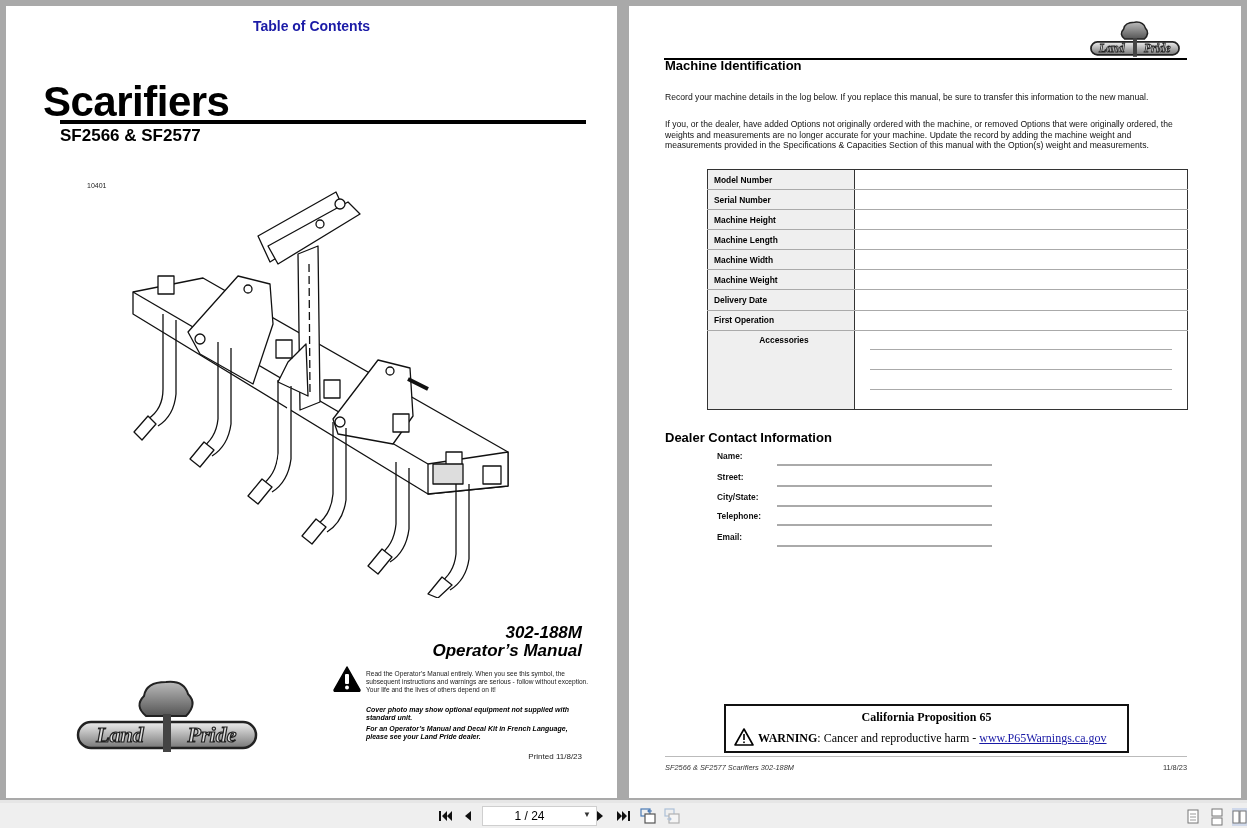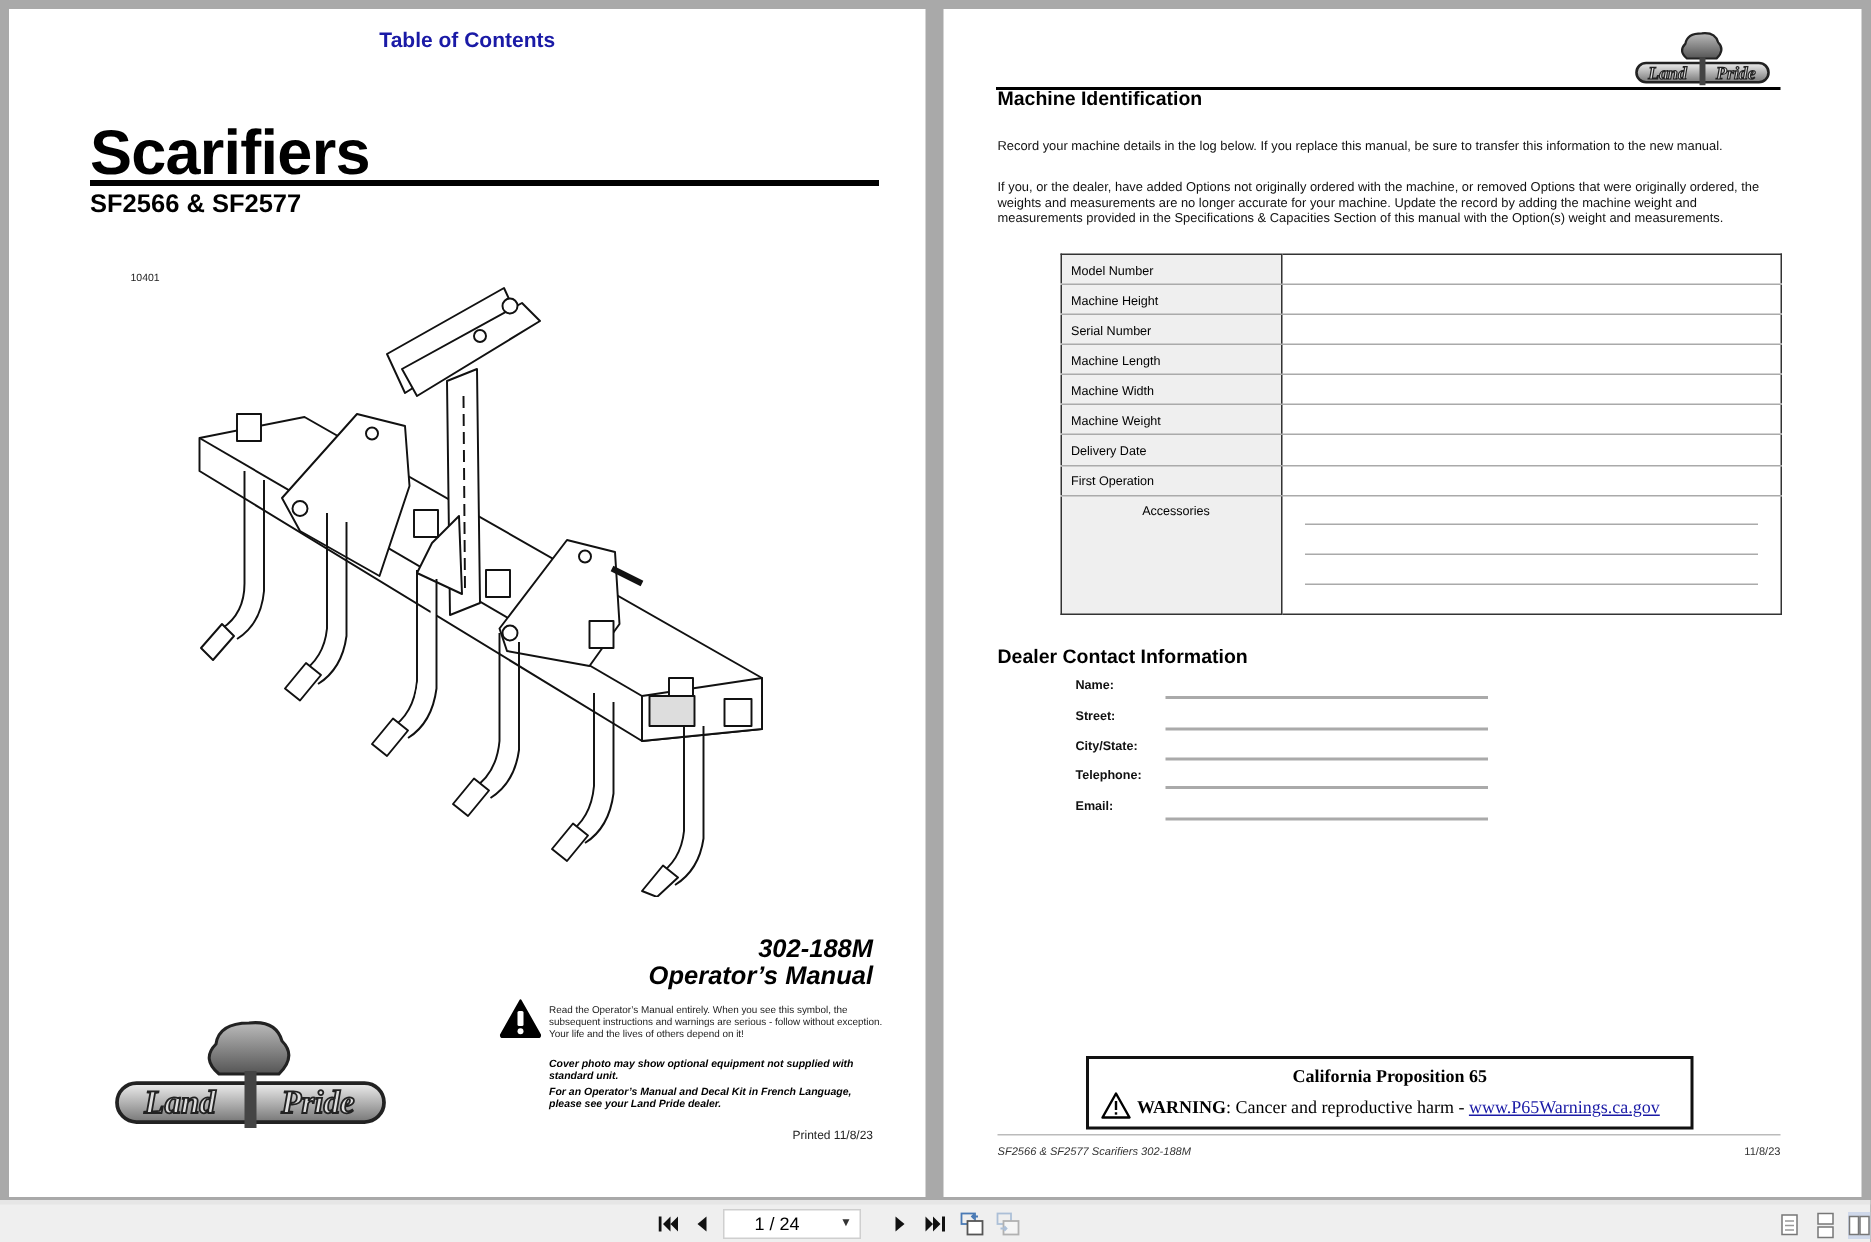--- a/index.html
+++ b/index.html
@@ -6,21 +6,21 @@
   html, body { width: 1247px; height: 828px; overflow: hidden; background: #a9a9a9; }
   body { position: relative; font-family: "Liberation Sans", sans-serif; color: #000; }
 
   .viewer { position: absolute; left: 0; top: 0; width: 1247px; height: 800px; background: #a9a9a9; }
   .page { position: absolute; top: 6px; background: #fff; height: 792px; }
   .page-left { left: 6px; width: 611px; }
   .page-right { left: 629px; width: 612px; }
 
   
   .toc-link { position: absolute; left: 0; right: 0; top: 12px; text-align: center; font-size: 14px; font-weight: bold; color: #1a1aa6; cursor: pointer; }
-  .cover-title { position: absolute; left: 54px; top: 72px; font-size: 42px; font-weight: bold; letter-spacing: -0.5px; }
+  .cover-title { position: absolute; left: 37px; top: 72px; font-size: 42px; font-weight: bold; letter-spacing: -0.5px; }
   .cover-rule { position: absolute; left: 54px; top: 114px; width: 526px; height: 4px; background: #000; }
   .cover-subtitle { position: absolute; left: 54px; top: 120px; font-size: 17px; font-weight: bold; }
   .fig-number { position: absolute; left: 81px; top: 176px; font-size: 7px; color: #222; }
   .illustration { position: absolute; left: 122px; top: 178px; width: 390px; height: 414px; }
 
   .manual-number { position: absolute; right: 35px; top: 617px; font-size: 17px; font-weight: bold; font-style: italic; text-align: right; }
   .manual-type { position: absolute; right: 35px; top: 635px; font-size: 17px; font-weight: bold; font-style: italic; text-align: right; }
   .warn-icon { position: absolute; left: 327px; top: 660px; width: 28px; height: 26px; }
   .warn-text { position: absolute; left: 360px; top: 664px; width: 225px; font-size: 6.6px; line-height: 8.2px; color: #222; }
   .note1 { position: absolute; left: 360px; top: 700px; width: 225px; font-size: 7px; line-height: 8px; font-weight: bold; font-style: italic; }
@@ -33,21 +33,21 @@
 
   
   .header-rule { position: absolute; left: 35px; top: 52px; width: 523px; height: 2px; background: #000; }
   .sec-title { position: absolute; left: 36px; font-size: 13px; font-weight: bold; }
   .sec-mid { top: 52px; }
   .para { position: absolute; left: 36px; width: 522px; font-size: 8.6px; line-height: 10.6px; color: #111; }
   .para1 { top: 86px; }
   .para2 { top: 113px; }
 
   .id-table { position: absolute; left: 78px; top: 163px; width: 481px; height: 241px; border: 1.5px solid #333; border-collapse: collapse; }
-  .id-table td { border-bottom: 1.5px solid #aaa; font-size: 8.4px; font-weight: normal; vertical-align: middle; }
+  .id-table td { border-bottom: 1.5px solid #aaa; font-size: 8.4px; font-weight: bold; vertical-align: middle; }
   .id-table td.lbl { width: 147px; background: #efefef; border-right: 1.5px solid #333; padding-left: 6px; }
   .id-table tr { height: 20px; }
   .id-table tr.acc { height: 79px; }
   .id-table tr.acc td { border-bottom: none; vertical-align: top; padding-top: 4px; text-align: center; }
   .acc-lines { position: relative; height: 70px; }
   .acc-line { position: absolute; left: 15px; right: 15px; height: 1.5px; background: #aaa; }
 
   .dealer-title { top: 424px; }
   .dealer-row { position: absolute; left: 88px; width: 280px; height: 20px; }
   .dealer-lbl { position: absolute; left: 0; top: 0; font-size: 8.4px; font-weight: bold; color: #111; }
@@ -59,21 +59,21 @@
   .prop65-warn svg { vertical-align: -4px; margin-right: 4px; }
   .prop65-link { color: #1a1aa6; text-decoration: underline; cursor: pointer; }
 
   .footer-rule { position: absolute; left: 36px; top: 750px; width: 522px; height: 1px; background: #bbb; }
   .footer-left { position: absolute; left: 36px; top: 757px; font-size: 7.4px; font-style: italic; color: #333; }
   .footer-right { position: absolute; right: 54px; top: 757px; font-size: 7.4px; color: #333; }
 
   
   .toolbar { position: absolute; left: 0; top: 800px; width: 1247px; height: 28px; background: #efefef; border-top: 3px solid #e6e6e6; }
   .tb-btn { position: absolute; top: 5px; height: 16px; display: flex; align-items: center; justify-content: center; cursor: pointer; }
-  .page-select { position: absolute; left: 482px; top: 3px; width: 92px; height: 20px; background: #fff; border: 1px solid #cfcfcf; font-size: 12px; cursor: pointer; }
+  .page-select { position: absolute; left: 482px; top: 3px; width: 115px; height: 20px; background: #fff; border: 1px solid #cfcfcf; font-size: 12px; cursor: pointer; }
   .page-select span.val { position: absolute; left: 0; right: 20px; top: 2px; text-align: center; }
   .page-select span.caret { position: absolute; right: 5px; top: 3px; font-size: 8px; color: #333; }
   .view-btn { position: absolute; top: 5px; width: 16px; height: 18px; cursor: pointer; }
   .view-btn.active { background: #cfd8ea; }
 </style>
 </head>
 <body>
 
 <div class="viewer">
 
@@ -182,25 +182,25 @@
     <div class="para para1">Record your machine details in the log below. If you replace this manual, be sure to transfer this information to the new manual.</div>
     <div class="para para2">If you, or the dealer, have added Options not originally ordered with the machine, or removed Options that were originally ordered, the weights and measurements are no longer accurate for your machine. Update the record by adding the machine weight and measurements provided in the Specifications &amp; Capacities Section of this manual with the Option(s) weight and measurements.</div>
 
     <table class="id-table">
       <tbody>
           <tr>
             <td class="lbl">Model Number</td>
             <td></td>
           </tr>
       <tr>
+            <td class="lbl">Serial Number</td>
+            <td></td>
+          </tr>
+      <tr>
             <td class="lbl">Machine Height</td>
-            <td></td>
-          </tr>
-      <tr>
-            <td class="lbl">Serial Number</td>
             <td></td>
           </tr>
       <tr>
             <td class="lbl">Machine Length</td>
             <td></td>
           </tr>
       <tr>
             <td class="lbl">Machine Width</td>
             <td></td>
           </tr>

